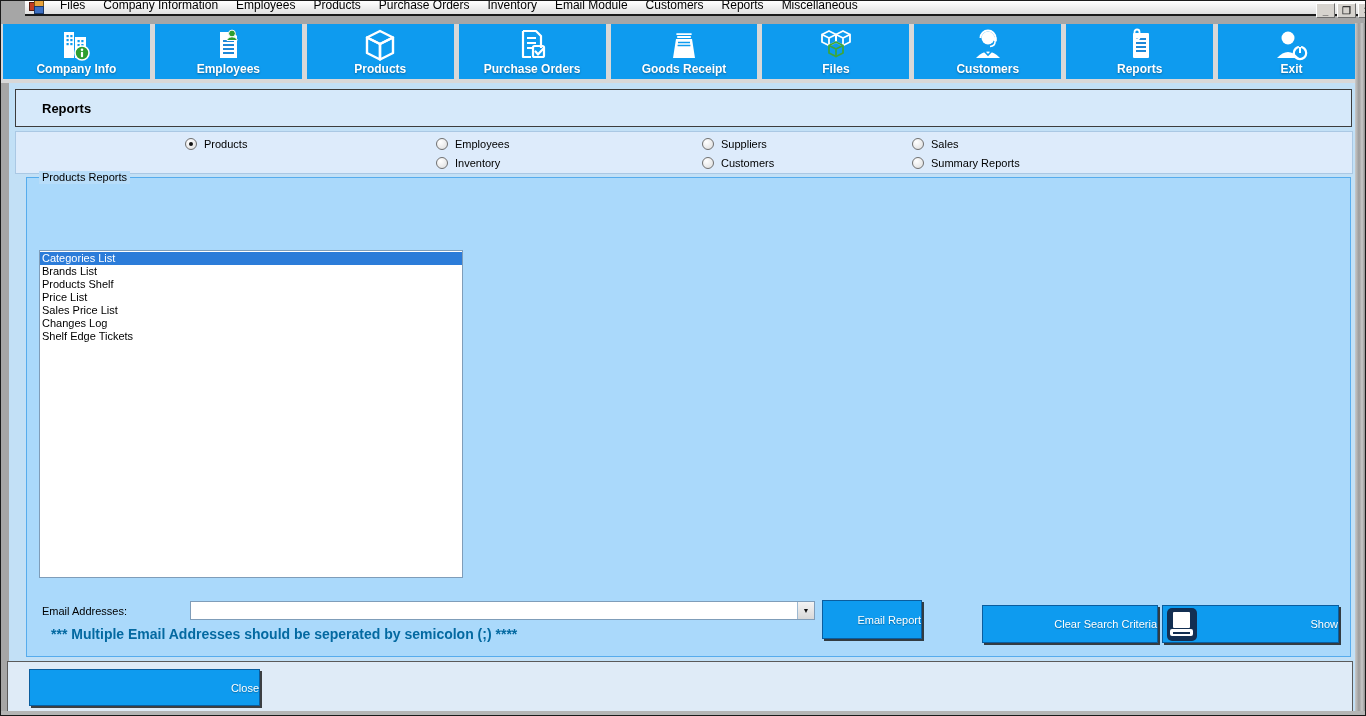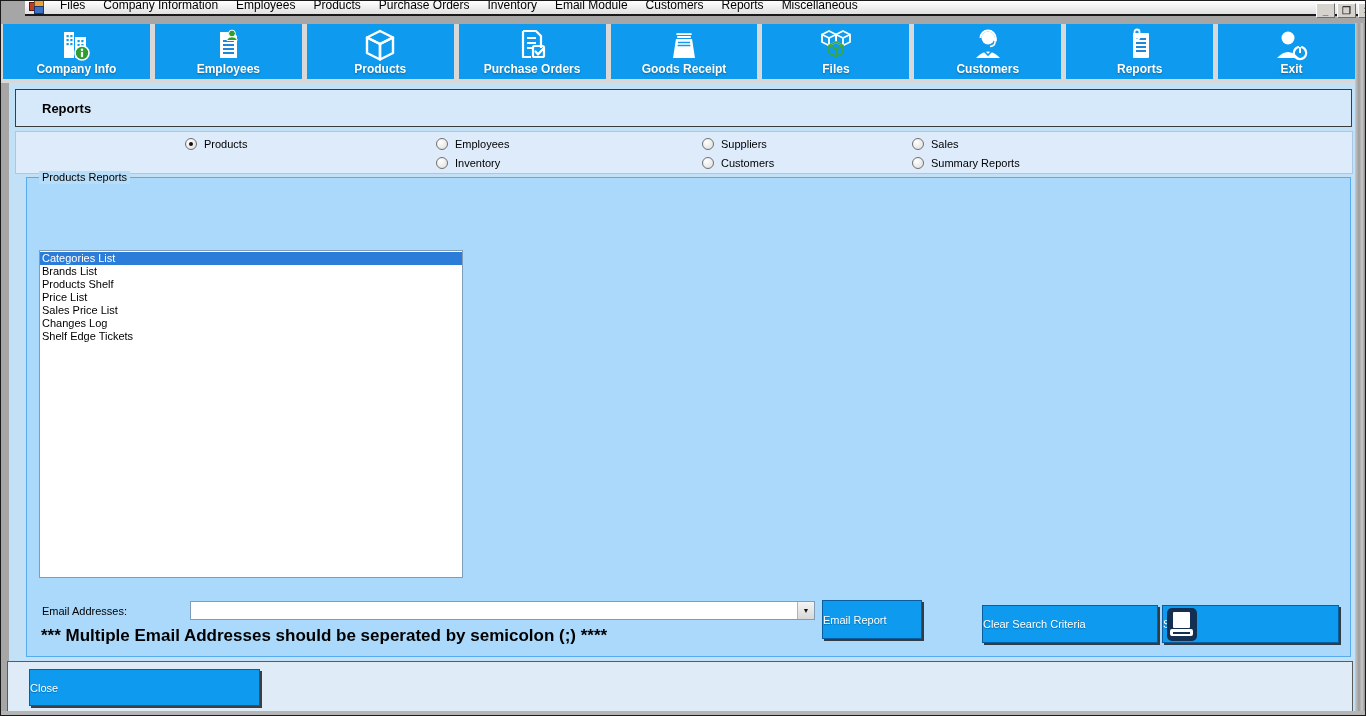--- a/index.html
+++ b/index.html
@@ -96,25 +96,25 @@
   }
   .combo-value { flex:1; font-size:11px; line-height:17px; padding-left:3px; color:#000; }
   .combo-arrow {
     width:17px; height:100%; background:linear-gradient(#f4f4f4,#d8d8d8);
     border-left:1px solid #9db9d2; font-size:7px; color:#111;
     display:flex; align-items:center; justify-content:center; cursor:pointer;
   }
   .blue-btn {
     background:#0e9bef; color:#fff; font-size:11px;
     border:1px solid #0a5d9e; box-shadow:2px 2px 0 rgba(20,20,20,.8);
-    display:flex; align-items:center; justify-content:flex-start; cursor:pointer;
+    display:flex; align-items:center; justify-content:flex-end; cursor:pointer;
     text-shadow:0 1px 1px rgba(0,0,0,.3);
   }
   .btn-email { position:absolute; left:795px; top:422px; width:100px; height:39px; }
-  .note { position:absolute; left:14px; top:448px; font-size:17px; font-weight:bold; color:#000000; }
+  .note { position:absolute; left:24px; top:448px; font-size:14px; font-weight:bold; color:#0369a1; }
   .btn-clear { position:absolute; left:955px; top:427px; width:176px; height:38px; }
   .btn-show  { position:absolute; left:1135px; top:427px; width:177px; height:38px; }
   .printer-box {
     position:absolute; left:4px; top:2px; width:30px; height:33px;
     background:#132f52; border-radius:5px;
   }
   .printer-box .paper { position:absolute; left:6px; top:4px; width:17px; height:16px; background:#fff; border-radius:1px; }
   .printer-box .tray  { position:absolute; left:3px; top:21px; width:23px; height:7px; background:#fff; border-radius:2px; }
   .printer-box .slot  { position:absolute; left:6px; top:24px; width:17px; height:2px; background:#132f52; }
   

